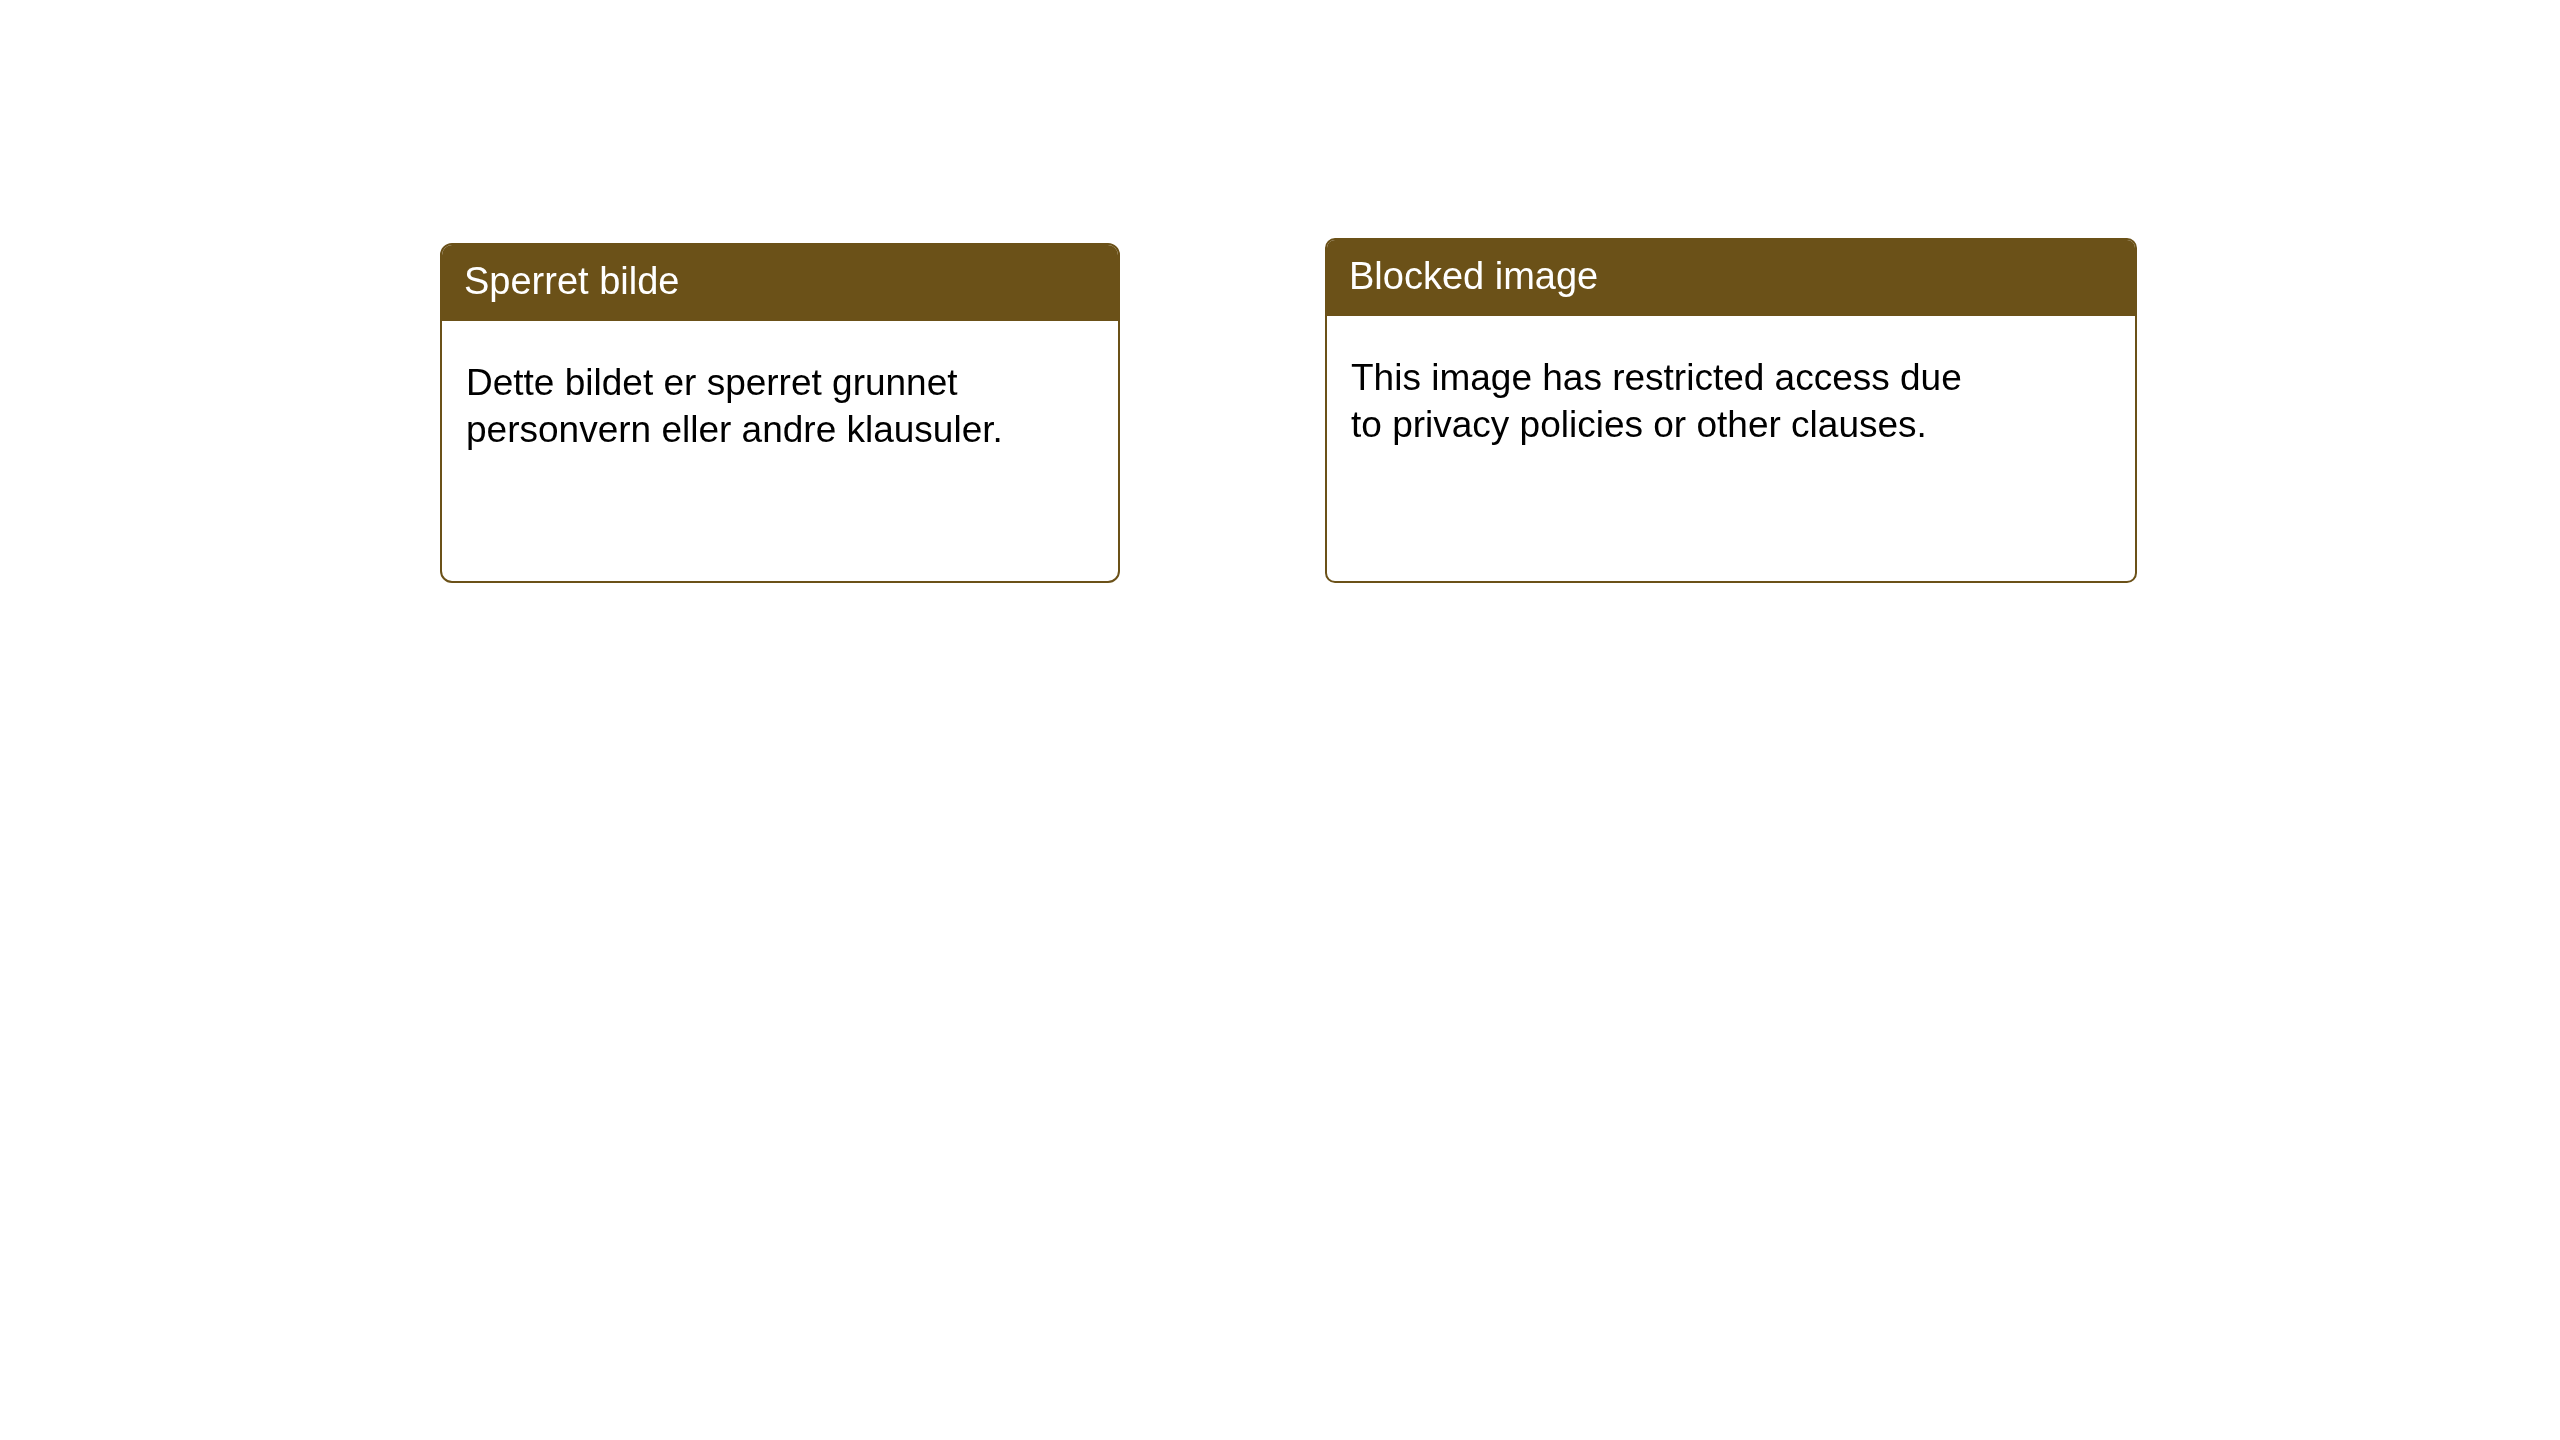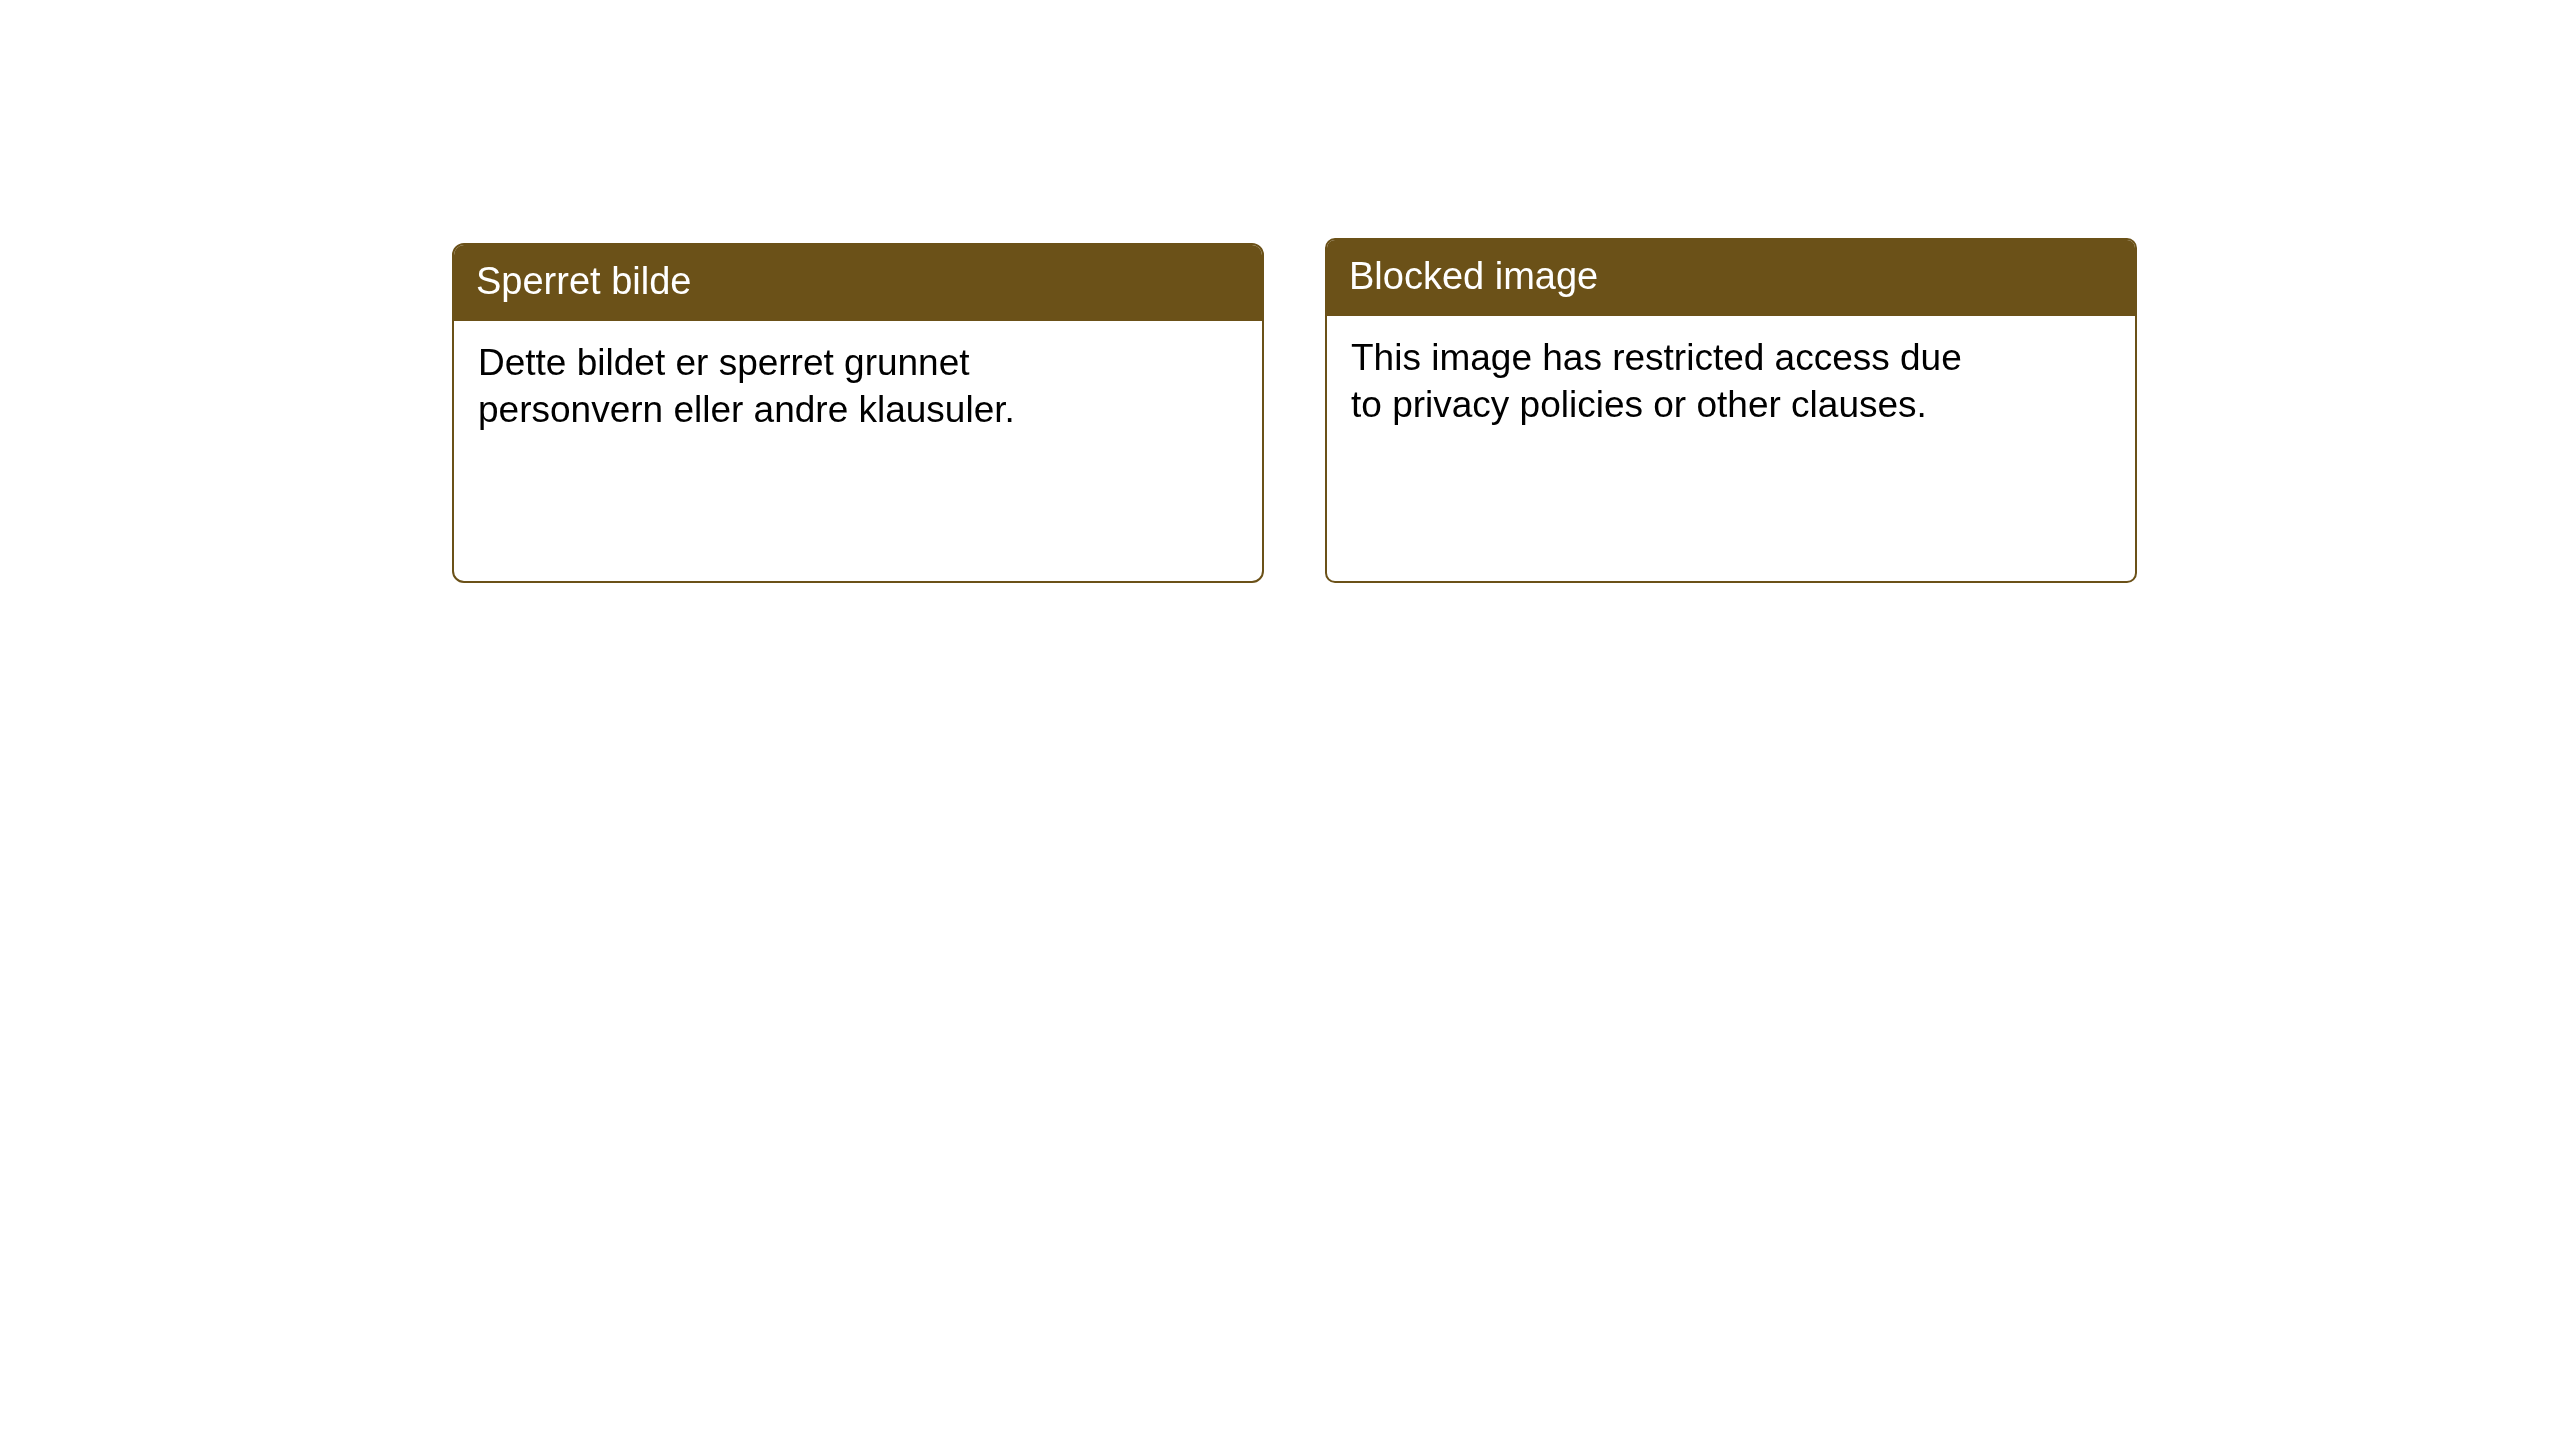--- a/index.html
+++ b/index.html
@@ -32,30 +32,30 @@
     box-sizing: border-box;
     background: #6b5118;
     color: #ffffff;
     font-size: 38px;
     line-height: 1.1;
     padding: 16px 22px 18px 22px;
     white-space: nowrap;
   }
   .notice-card .card-body {
     box-sizing: border-box;
-    padding: 18px 22px 24px 24px;
+    padding: 38px 22px 24px 24px;
     color: #000000;
     font-size: 37px;
     line-height: 1.28;
   }
   
   #card-no {
-    left: 452px;
+    left: 440px;
     top: 243px;
-    width: 812px;
+    width: 680px;
     height: 340px;
   }
   #card-no .card-body {
     width: 700px;
   }
   
   #card-en {
     left: 1325px;
     top: 238px;
     width: 812px;

